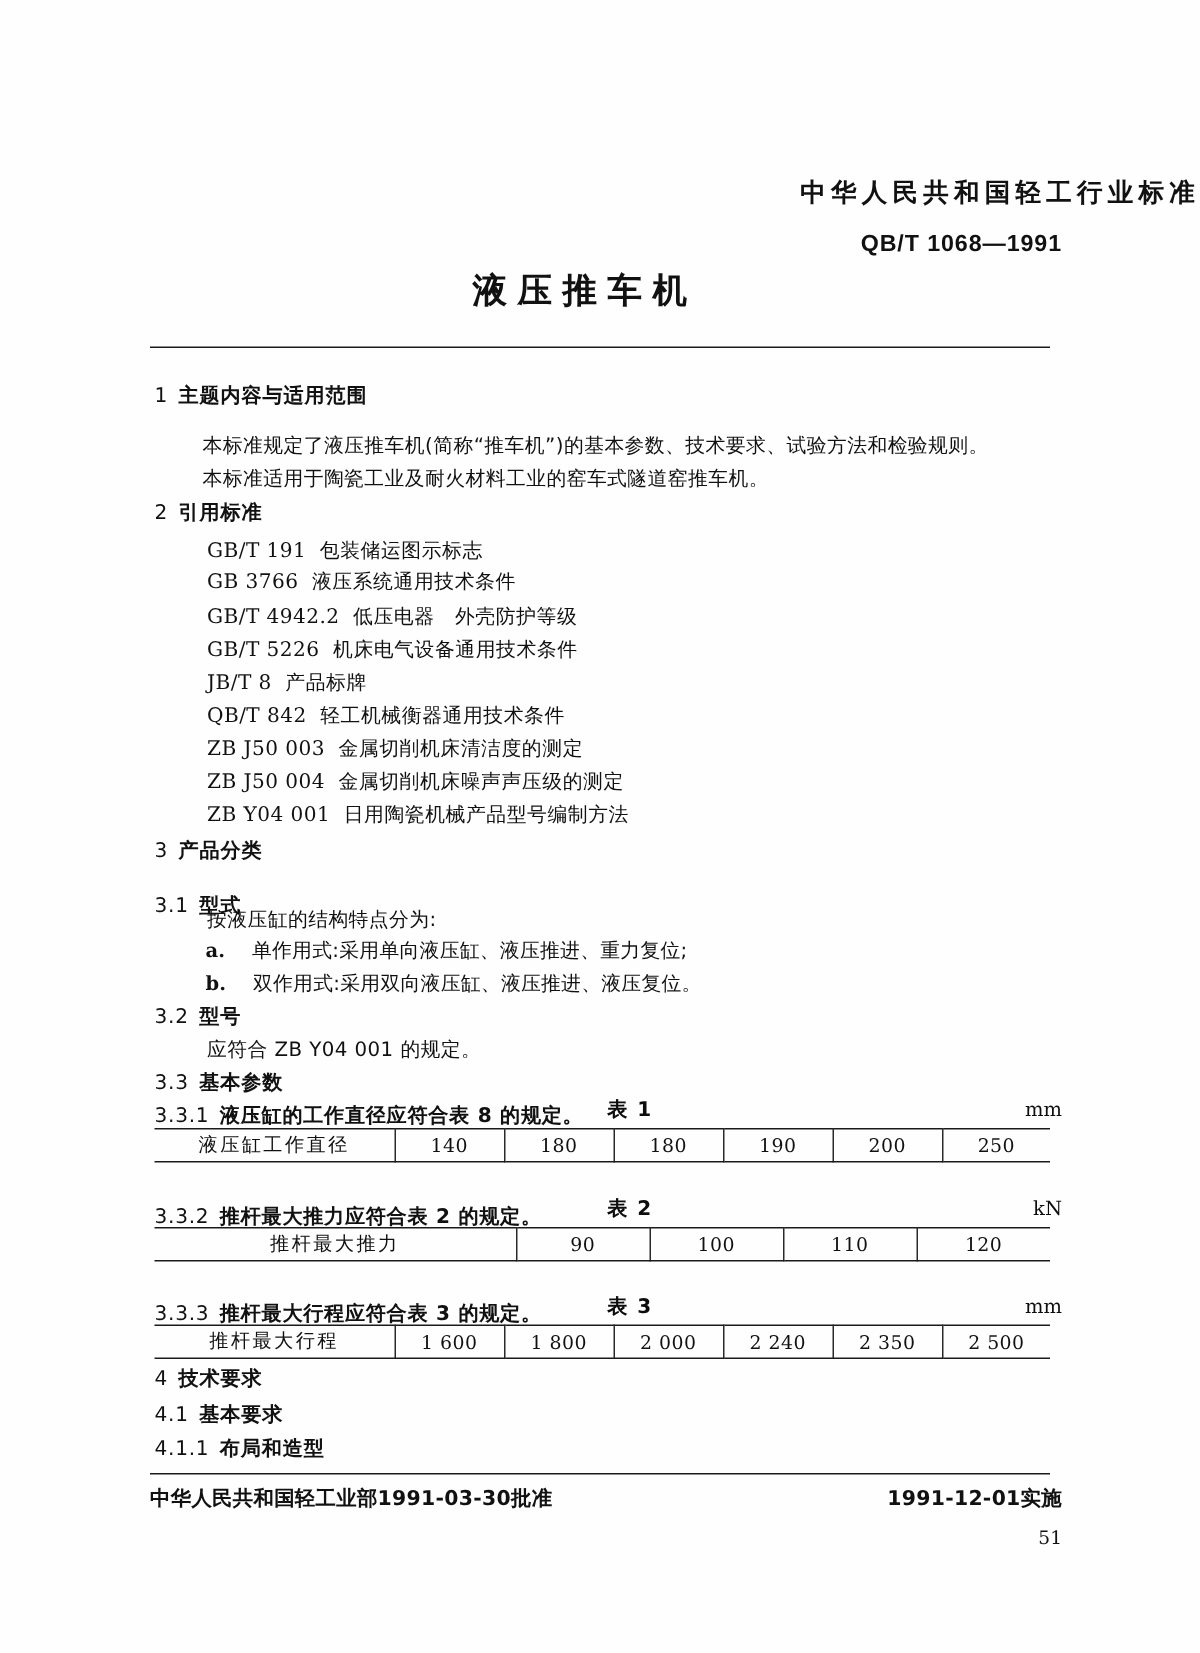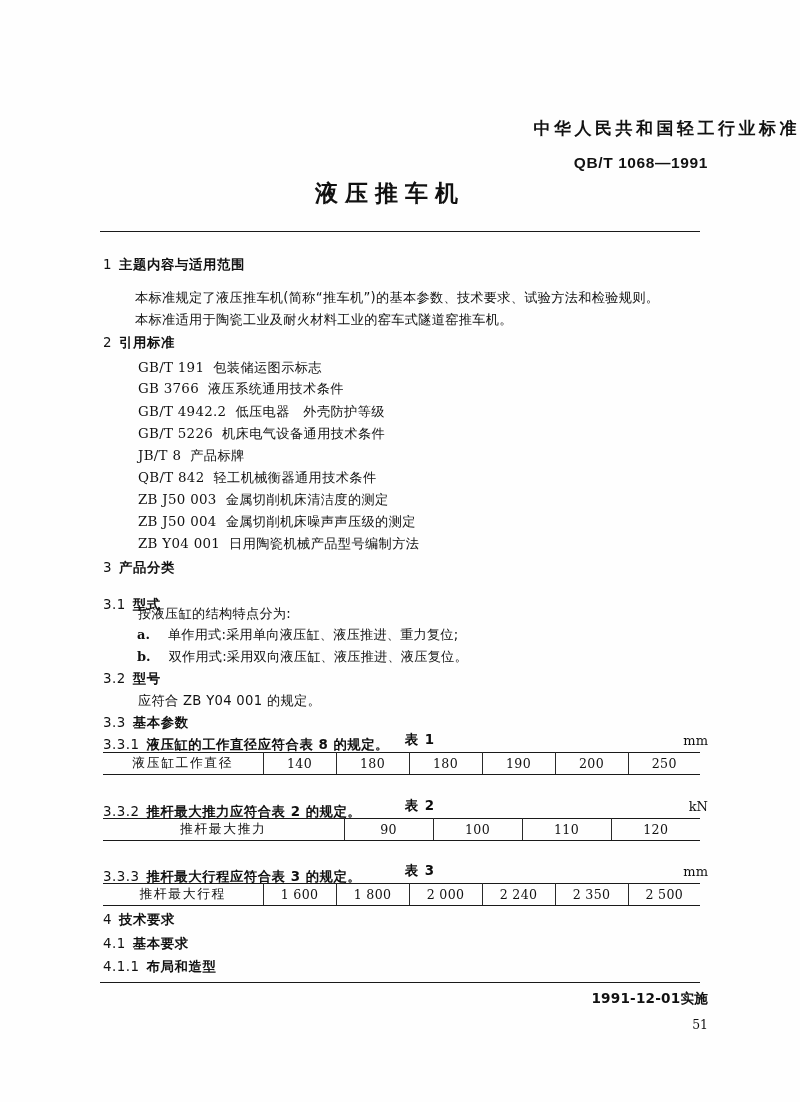--- a/index.html
+++ b/index.html
@@ -392,16 +392,17 @@
           <td class="val">2 240</td>
           <td class="val">2 350</td>
           <td class="val last">2 500</td>
         </tr>
       </tbody>
     </table>
 
   </div>
 
   <div class="foot-rule"></div>
+  <div class="foot-left">中华人民共和国轻工业部1991-03-30批准</div>
   <div class="foot-right">1991-12-01实施</div>
   <div class="page-no">51</div>
 
 </div>
 
 </body></html>

